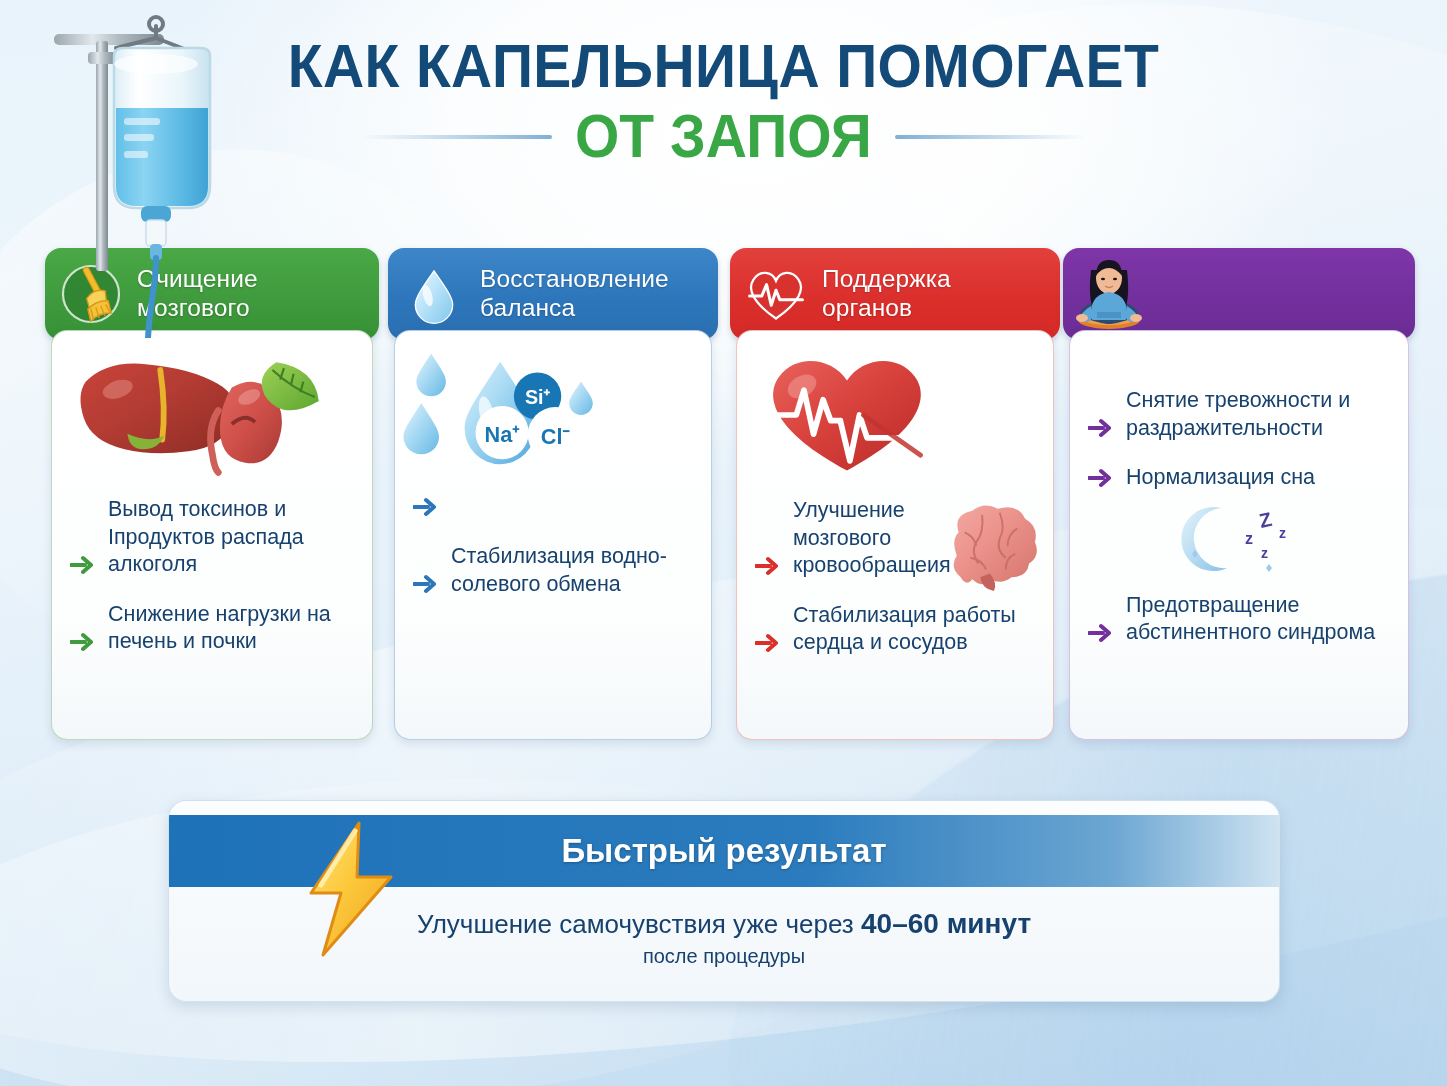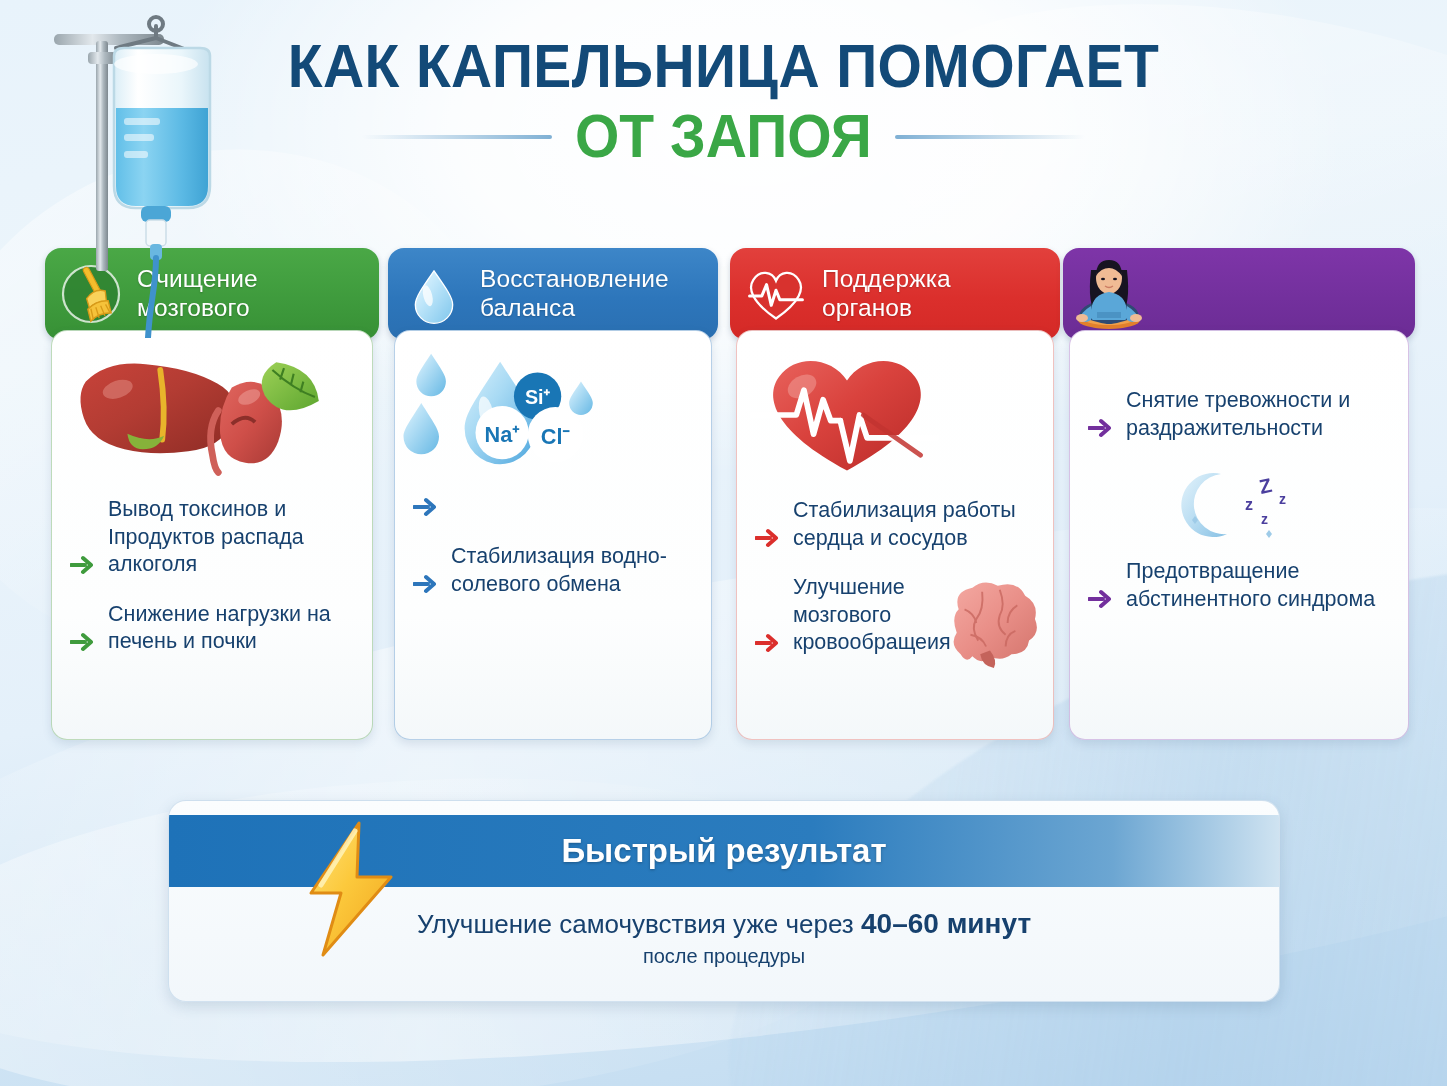--- a/index.html
+++ b/index.html
@@ -398,28 +398,20 @@
             </linearGradient>
           </defs>
         <path d="M115 128 C40 88, 28 52, 44 30 C62 5, 100 10, 115 34 C130 10, 168 5, 186 30 C202 52, 190 88, 115 128 z" fill="url(#hG)"></path>
         <ellipse cx="68" cy="40" rx="16" ry="11" fill="#f2a19c" opacity=".5" transform="rotate(-30 68 40)"></ellipse>
         <path d="M16 70 h46 l8 -26 10 46 10 -36 8 22 h10" stroke="#ffffff" stroke-width="6" fill="none" stroke-linejoin="round" stroke-linecap="round"></path>
         <path d="M108 76 l10 42 10 -48 8 24 h72" stroke="#ffffff" stroke-width="6" fill="none" stroke-linejoin="round" stroke-linecap="round"></path>
         <path d="M132 70 l60 42" stroke="#c23430" stroke-width="5" fill="none" stroke-linecap="round" opacity=".85"></path>
       </svg>
     </div>
     <div class="bullets" style="top:166px;">
-      <div class="bullet">
-        <span class="bullet-arrow">
-          <svg viewBox="0 0 26 20" width="26" height="20">
-              <path d="M1 10 h14 M13 3 l8 7 -8 7" stroke="#db2f2c" stroke-width="4" fill="none" stroke-linecap="round" stroke-linejoin="round"></path>
-            </svg>
-        </span>
-        <span class="bullet-text">Стабилизация работы сердца и сосудов</span>
-      </div>
       <div class="bullet" style="position:relative;">
         <span class="bullet-arrow">
           <svg viewBox="0 0 26 20" width="26" height="20">
               <path d="M1 10 h14 M13 3 l8 7 -8 7" stroke="#db2f2c" stroke-width="4" fill="none" stroke-linecap="round" stroke-linejoin="round"></path>
             </svg>
         </span>
         <span class="bullet-text" style="max-width:180px;">Улучшение мозгового кровообращеия</span>
         <span style="position:absolute; right:-6px; top:6px;">
           <svg viewBox="0 0 110 90" width="108" height="88">
             <defs>
@@ -435,20 +427,28 @@
               <path d="M66 10 q6 16 0 26 q-4 12 6 20"></path>
               <path d="M30 30 q10 4 12 14"></path>
               <path d="M84 26 q-10 6 -10 18"></path>
               <path d="M36 56 q12 2 16 12"></path>
               <path d="M82 52 q-10 4 -10 16"></path>
             </g>
             <path d="M56 72 q8 10 4 18 q-12 -2 -14 -14 z" fill="#c4635b"></path>
           </svg>
         </span>
       </div>
+      <div class="bullet">
+        <span class="bullet-arrow">
+          <svg viewBox="0 0 26 20" width="26" height="20">
+              <path d="M1 10 h14 M13 3 l8 7 -8 7" stroke="#db2f2c" stroke-width="4" fill="none" stroke-linecap="round" stroke-linejoin="round"></path>
+            </svg>
+        </span>
+        <span class="bullet-text">Стабилизация работы сердца и сосудов</span>
+      </div>
     </div>
   </div>
 </div>
 
 <div class="card c4" style="left:1063px; top:248px; width:352px; height:492px;">
   <div class="card-head" style="width:352px;">
     <div class="card-head-icon">
       <svg viewBox="0 0 80 80" width="80" height="80">
         <ellipse cx="40" cy="66" rx="31" ry="9" fill="#e2802c"></ellipse>
         <ellipse cx="40" cy="63" rx="28" ry="8" fill="#f0a04a"></ellipse>
@@ -473,20 +473,28 @@
   <div class="card-body" style="width:340px; height:410px;">
     <div class="bullets" style="top:56px;">
       <div class="bullet">
         <span class="bullet-arrow">
           <svg viewBox="0 0 26 20" width="26" height="20">
               <path d="M1 10 h14 M13 3 l8 7 -8 7" stroke="#73309d" stroke-width="4" fill="none" stroke-linecap="round" stroke-linejoin="round"></path>
             </svg>
         </span>
         <span class="bullet-text">Снятие тревожности и раздражительности</span>
       </div>
+      <div class="bullet" style="margin-bottom:6px;">
+        <span class="bullet-arrow">
+          <svg viewBox="0 0 26 20" width="26" height="20">
+              <path d="M1 10 h14 M13 3 l8 7 -8 7" stroke="#73309d" stroke-width="4" fill="none" stroke-linecap="round" stroke-linejoin="round"></path>
+            </svg>
+        </span>
+        <span class="bullet-text">Нормализация сна</span>
+      </div>
       <div style="display:flex; justify-content:center; margin:0 0 14px 0;">
         <svg viewBox="0 0 150 80" width="150" height="80">
           <defs>
               <linearGradient id="mG" x1="0" y1="0" x2="1" y2="1">
             <stop offset="0" stop-color="#e4f3fb"></stop>
                 <stop offset=".5" stop-color="#b9ddf2"></stop>
             <stop offset="1" stop-color="#86c0e4"></stop>
               </linearGradient>
             </defs>
           <path d="M56 10 a32 32 0 1 0 6 60 a26 26 0 1 1 -6 -60 z" fill="url(#mG)"></path>

